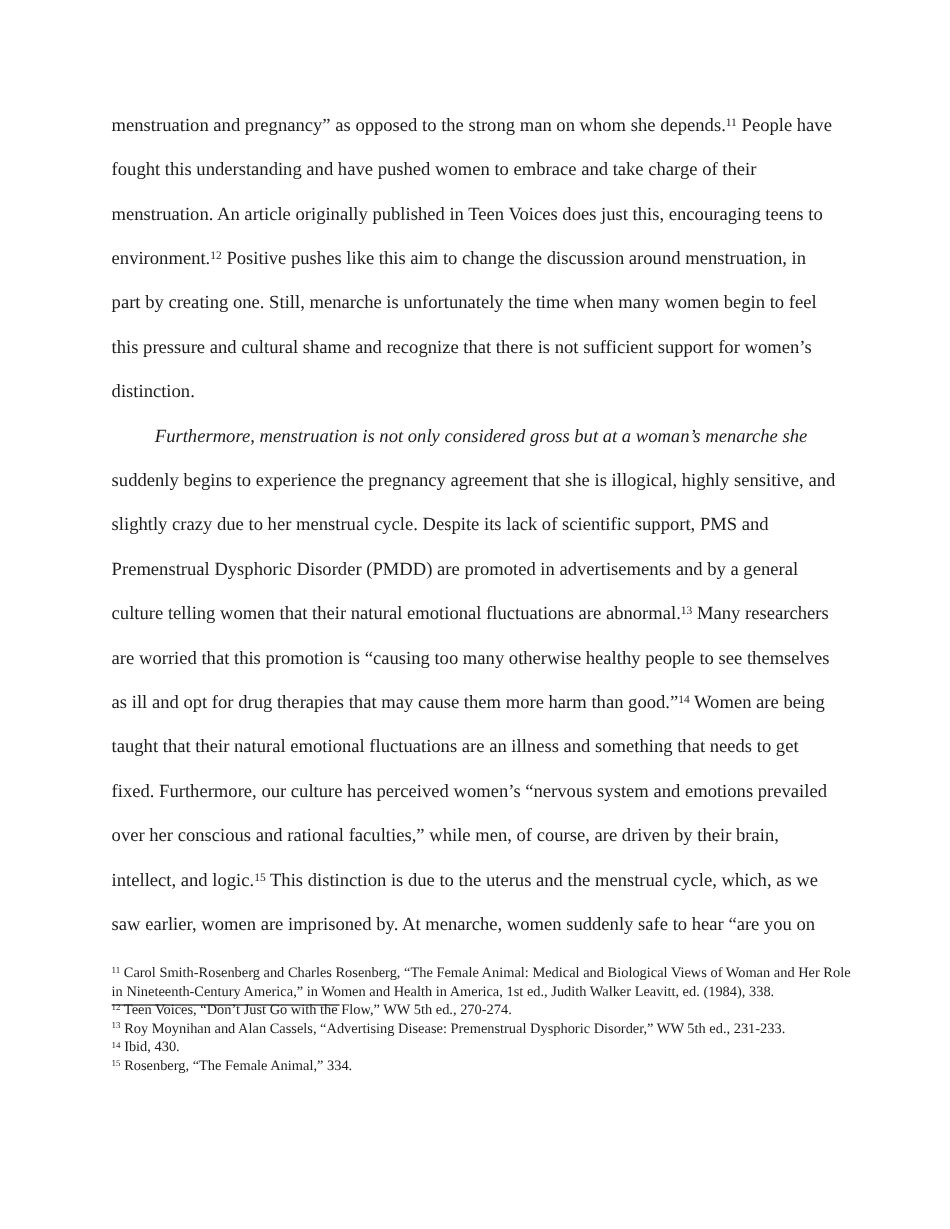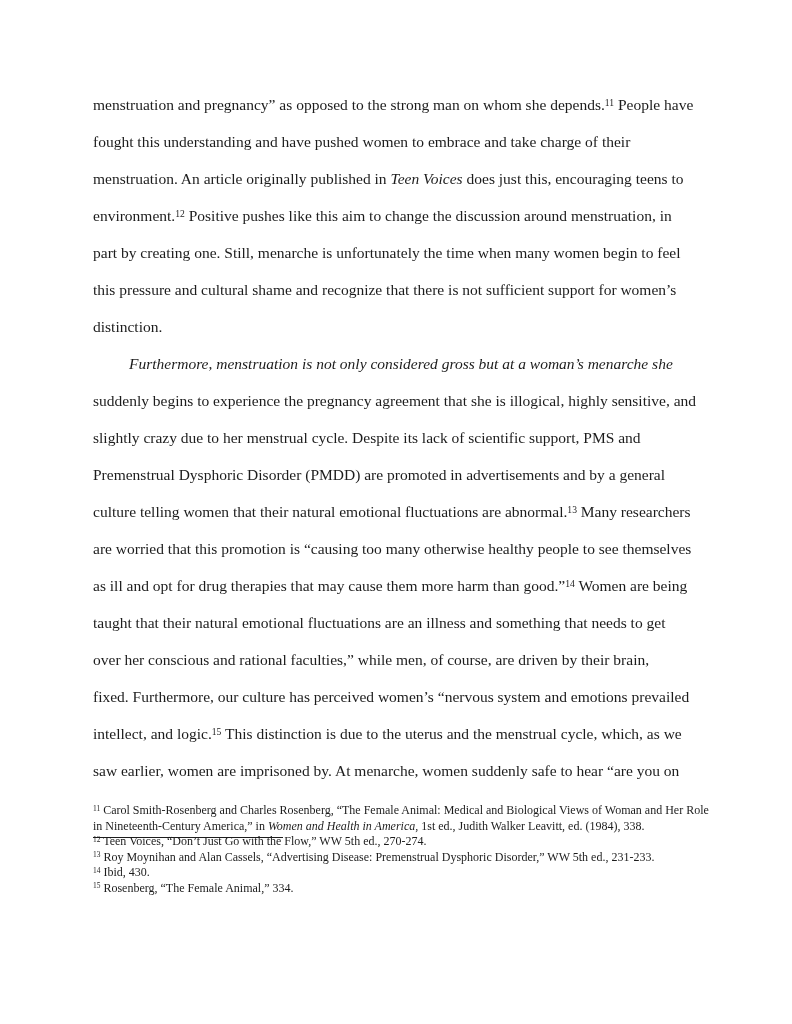--- a/index.html
+++ b/index.html
@@ -27,21 +27,20 @@
   }
   .line {
     white-space: nowrap;
     height: 37px;
   }
   .line.indent {
     text-indent: 36px;
     font-style: italic;
   }
   .italic {
-    font-style: italic;
   }
   .sup {
     font-size: 0.62em;
     position: relative;
     top: -0.45em;
     line-height: 0;
   }
   .footnote-separator {
     position: absolute;
     left: 93px;
@@ -77,22 +76,22 @@
       </div>
       <div>
         <div class="line indent"><span class="">Furthermore, menstruation is not only considered gross but at a woman’s menarche she</span></div>
         <div class="line"><span class="">suddenly begins to experience the pregnancy agreement that she is illogical, highly sensitive, and</span></div>
         <div class="line"><span class="">slightly crazy due to her menstrual cycle. Despite its lack of scientific support, PMS and</span></div>
         <div class="line"><span class="">Premenstrual Dysphoric Disorder (PMDD) are promoted in advertisements and by a general</span></div>
         <div class="line"><span class="">culture telling women that their natural emotional fluctuations are abnormal.</span><span class="sup">13</span><span class=""> Many researchers</span></div>
         <div class="line"><span class="">are worried that this promotion is “causing too many otherwise healthy people to see themselves</span></div>
         <div class="line"><span class="">as ill and opt for drug therapies that may cause them more harm than good.”</span><span class="sup">14</span><span class=""> Women are being</span></div>
         <div class="line"><span class="">taught that their natural emotional fluctuations are an illness and something that needs to get</span></div>
+        <div class="line"><span class="">fixed. Furthermore, our culture has perceived women’s “nervous system and emotions prevailed</span></div>
         <div class="line"><span class="">over her conscious and rational faculties,” while men, of course, are driven by their brain,</span></div>
-        <div class="line"><span class="">fixed. Furthermore, our culture has perceived women’s “nervous system and emotions prevailed</span></div>
         <div class="line"><span class="">intellect, and logic.</span><span class="sup">15</span><span class=""> This distinction is due to the uterus and the menstrual cycle, which, as we</span></div>
         <div class="line"><span class="">saw earlier, women are imprisoned by. At menarche, women suddenly safe to hear “are you on</span></div>
       </div>
     </div>
   <div class="footnote-separator"></div>
   <div class="footnotes">
       <div>
         <div class="fn-line"><span class="sup">11</span><span class=""> Carol Smith-Rosenberg and Charles Rosenberg, “The Female Animal: Medical and Biological Views of Woman and Her Role</span></div>
         <div class="fn-line"><span class="">in Nineteenth-Century America,” in </span><span class="italic ">Women and Health in America</span><span class="">, 1st ed., Judith Walker Leavitt, ed. (1984), 338.</span></div>
       </div>

